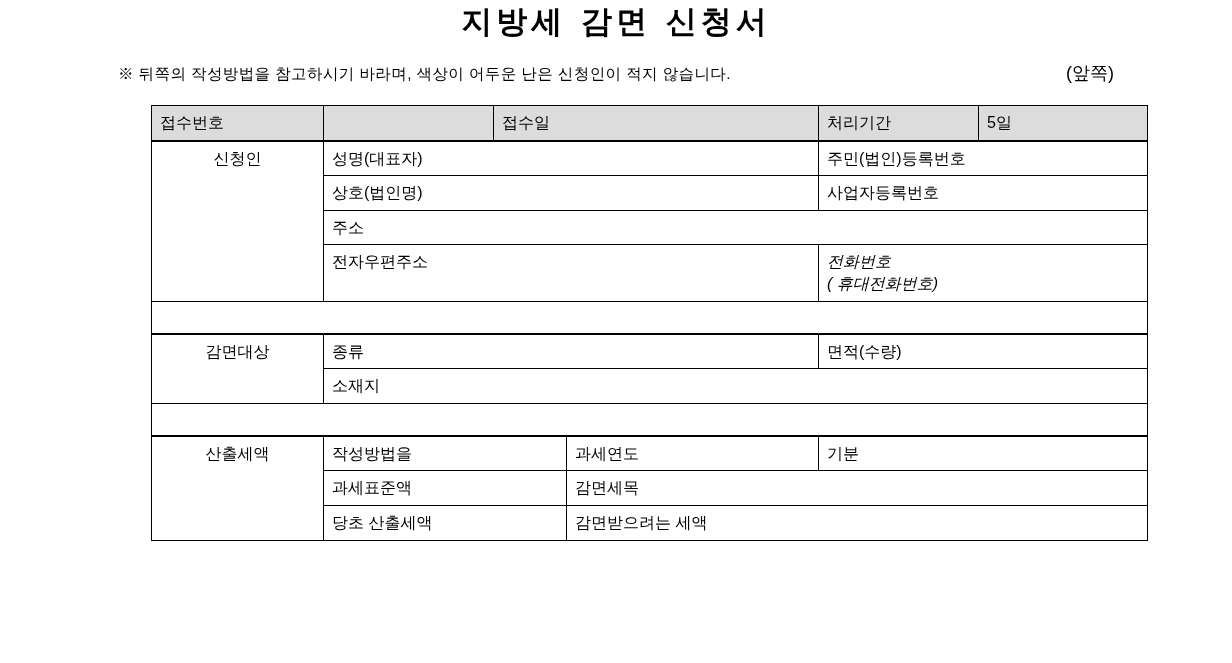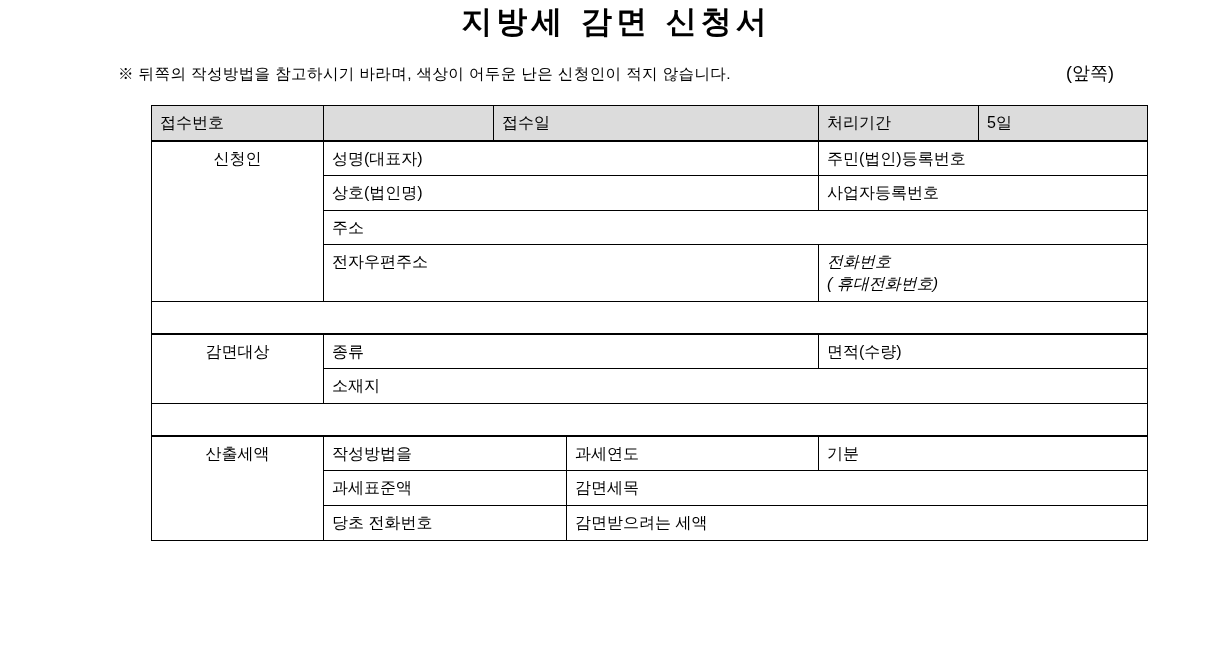--- a/index.html
+++ b/index.html
@@ -182,20 +182,20 @@
         <td class="lbl-center" rowspan="3">산출세액</td>
         <td class="cell-tall">작성방법을</td>
         <td class="cell-tall">과세연도</td>
         <td class="cell-tall">기분</td>
       </tr>
       <tr>
         <td class="cell-tall">과세표준액</td>
         <td class="cell-tall" colspan="2">감면세목</td>
       </tr>
       <tr>
-        <td class="cell-tall">당초 전화번호</td>
+        <td class="cell-tall">당초 산출세액</td>
         <td class="cell-tall" colspan="2">감면받으려는 세액</td>
       </tr>
     </tbody>
       </table>
 
   </div>
 </div>
 
 </body></html>

